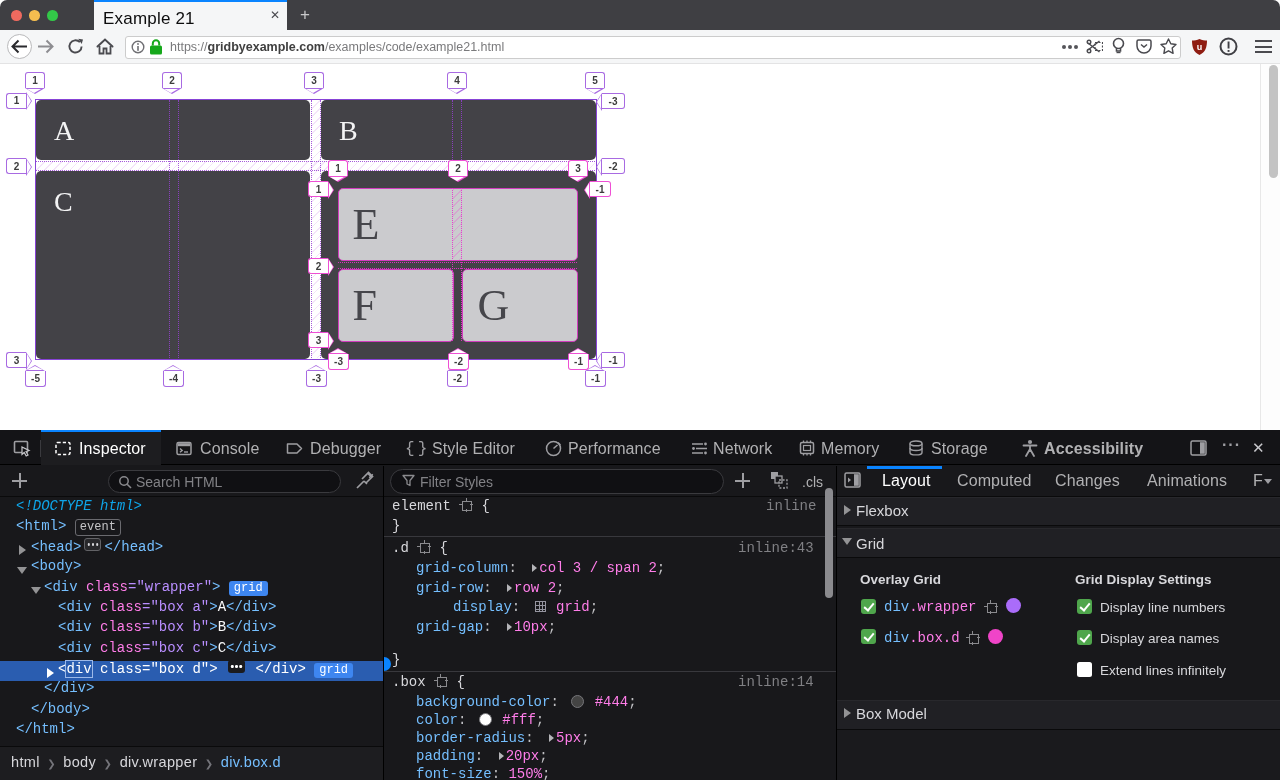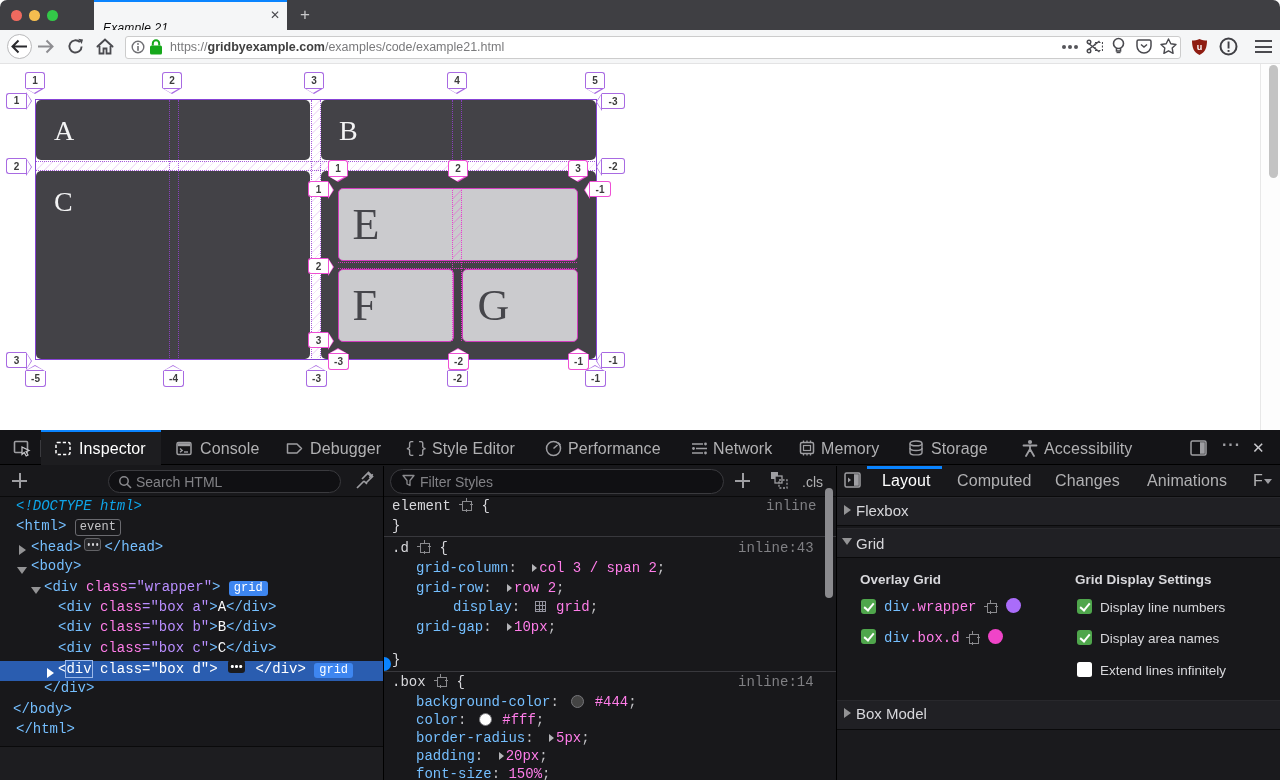--- a/index.html
+++ b/index.html
@@ -4,21 +4,21 @@
 <style>
   * { margin:0; padding:0; box-sizing:border-box; }
   html,body { width:1280px; height:780px; overflow:hidden; background:#fff; }
   body { position:relative; font-family:"Liberation Sans", sans-serif; -webkit-font-smoothing:antialiased; }
   .abs { position:absolute; }
 
   
   #tabbar { left:0; top:0; width:1280px; height:30px; background:#3f3f43; border-radius:7px 7px 0 0; }
   .tl { top:10px; width:10.5px; height:10.5px; border-radius:50%; }
   #tabactive { left:94px; top:0; width:193px; height:30px; background:#f5f6f7; border-top:2px solid #0a84ff; }
-  #tabtitle { left:103px; top:21px; font-size:12px; color:#0c0c0d; letter-spacing:0.2px;font-style:italic; }
+  #tabtitle { left:103px; top:9px; font-size:17px; color:#0c0c0d; letter-spacing:0.2px; }
   #tabclose { left:270px; top:8px; font-size:12px; color:#4a4a4f; }
   #newtab { left:300px; top:5px; font-size:17px; color:#c9c9cb; font-weight:400; }
 
   #toolbar { left:0; top:30px; width:1280px; height:34px; background:#f5f6f7; border-bottom:1px solid #e3e3e4; }
   #backbtn { left:7px; top:34px; width:25px; height:25px; border-radius:50%; background:#fff; border:1px solid #b9b9bb; }
   #urlbar { left:125px; top:36px; width:1056px; height:23px; background:#fff; border:1px solid #ccc; border-radius:3px; }
   #urltext { left:170px; top:39.5px; font-size:12.5px; color:#7a7a7c; white-space:nowrap; }
   #urltext b { color:#404040; font-weight:700; }
 
   
@@ -301,21 +301,21 @@
   <svg class="abs" style="left:908px;top:10px;" width="16" height="16" viewBox="0 0 16 16">
     <ellipse cx="8" cy="3.4" rx="6" ry="2.4" fill="none" stroke="#9e9ea2" stroke-width="1.4"></ellipse>
     <path d="M2 3.4 V12.4 C2 13.8 4.7 14.9 8 14.9 C11.3 14.9 14 13.8 14 12.4 V3.4" fill="none" stroke="#9e9ea2" stroke-width="1.4"></path>
     <path d="M2 8 C2 9.4 4.7 10.5 8 10.5 C11.3 10.5 14 9.4 14 8" fill="none" stroke="#9e9ea2" stroke-width="1.4"></path>
   </svg>
   <div class="abs dtab" style="left:931px;top:9.5px;">Storage</div>
   <svg class="abs" style="left:1022px;top:9px;" width="16" height="18" viewBox="0 0 16 18">
     <circle cx="8" cy="3" r="2.1" fill="#9e9ea2"></circle>
     <path d="M1.5 6.5 H14.5 M8 6.5 V12 M8 10 L4 17 M8 10 L12 17" stroke="#9e9ea2" stroke-width="1.8" stroke-linecap="round"></path>
   </svg>
-  <div class="abs dtab" style="left:1044px;top:9.5px;">Accessibility</div>
+  <div class="abs dtab" style="left:1044px;top:9.5px;font-weight:bold;">Accessibility</div>
   <svg class="abs" style="left:1190px;top:10px;" width="17" height="16" viewBox="0 0 17 16">
     <rect x="1" y="1" width="15" height="14" rx="1.5" fill="none" stroke="#9e9ea2" stroke-width="1.5"></rect>
     <rect x="10" y="2.2" width="4.8" height="11.6" fill="#9e9ea2"></rect>
   </svg>
   <div class="abs" style="left:1222px;top:6px;font-size:16px;color:#9e9ea2;letter-spacing:1px;font-weight:700;">···</div>
   <div class="abs" style="left:1252px;top:9px;font-size:15px;color:#c8c8cc;">✕</div>
 
   <div class="abs" id="dtrow2"></div>
 
   <div class="abs" style="left:12px;top:43px;width:15px;height:15px;">
@@ -374,24 +374,25 @@
   <div class="abs twst d" style="left:17px;top:137px;"></div>
   <div class="abs mono" style="left:31px;top:128px;"><span class="tb">&lt;body&gt;</span></div>
   <div class="abs twst d" style="left:31px;top:157px;"></div>
   <div class="abs mono" style="left:44px;top:149px;"><span class="tb">&lt;div</span> <span class="attr">class</span><span class="aval">="wrapper"</span><span class="tb">&gt;</span> <span class="gridbadge">grid</span></div>
   <div class="abs mono" style="left:58px;top:169px;"><span class="tb">&lt;div</span> <span class="attr">class</span><span class="aval">="box a"</span><span class="tb">&gt;</span><span class="wtxt">A</span><span class="tb">&lt;/div&gt;</span></div>
   <div class="abs mono" style="left:58px;top:189px;"><span class="tb">&lt;div</span> <span class="attr">class</span><span class="aval">="box b"</span><span class="tb">&gt;</span><span class="wtxt">B</span><span class="tb">&lt;/div&gt;</span></div>
   <div class="abs mono" style="left:58px;top:210px;"><span class="tb">&lt;div</span> <span class="attr">class</span><span class="aval">="box c"</span><span class="tb">&gt;</span><span class="wtxt">C</span><span class="tb">&lt;/div&gt;</span></div>
   <div class="abs twst r" style="left:47px;top:238px;border-left-color:#fff;"></div>
   <div class="abs mono selrow" style="left:58px;top:230px;color:#fff;">&lt;<span style="outline:1px solid #9db9e8;">div</span> class="box d"&gt; <span class="dotsD"></span> &lt;/div&gt; <span class="gridbadge">grid</span></div>
   <div class="abs mono" style="left:44px;top:250px;"><span class="tb">&lt;/div&gt;</span></div>
-  <div class="abs mono" style="left:13px;top:271px;"><span class="tb">&lt;/body&gt;</span></div>
+  <div class="abs mono" style="left:31px;top:271px;"><span class="tb">&lt;/body&gt;</span></div>
   <div class="abs mono" style="left:16px;top:291px;"><span class="tb">&lt;/html&gt;</span></div>
 
   <div class="abs" style="left:0;top:316px;width:383px;height:34px;background:#1d1d20;border-top:1px solid #0a0a0b;"></div>
+  <div class="abs" style="left:11px;top:324px;font-size:14.5px;letter-spacing:0.35px;color:#d7d7db;">html <span class="bsep">❯</span> body <span class="bsep">❯</span> div.wrapper <span class="bsep">❯</span> <span style="color:#75bfff;">div.box.d</span></div>
 
   <div class="abs mono" style="left:392px;top:68px;color:#d7d7db;">element <span class="vf"></span> {</div>
   <div class="abs mono" style="left:766px;top:68px;color:#808084;">inline</div>
   <div class="abs mono" style="left:392px;top:88px;color:#d7d7db;">}</div>
   <div class="abs" style="left:384px;top:106px;width:452px;height:1px;background:#38383d;"></div>
   <div class="abs mono" style="left:392px;top:110px;color:#d7d7db;">.d <span class="vf"></span> {</div>
   <div class="abs mono" style="left:738px;top:110px;color:#808084;">inline:43</div>
   <div class="abs mono" style="left:416px;top:130px;"><span class="pn">grid-column</span><span class="pu">: </span><span class="tri"></span><span class="pv">col 3 / span 2</span><span class="pu">;</span></div>
   <div class="abs mono" style="left:416px;top:149.5px;"><span class="pn">grid-row</span><span class="pu">: </span><span class="tri"></span><span class="pv">row 2</span><span class="pu">;</span></div>
   <div class="abs mono" style="left:416px;top:169px;margin-left:37px;"><span class="pn">display</span><span class="pu">: </span><span class="gicon"></span> <span class="pv">grid</span><span class="pu">;</span></div>

